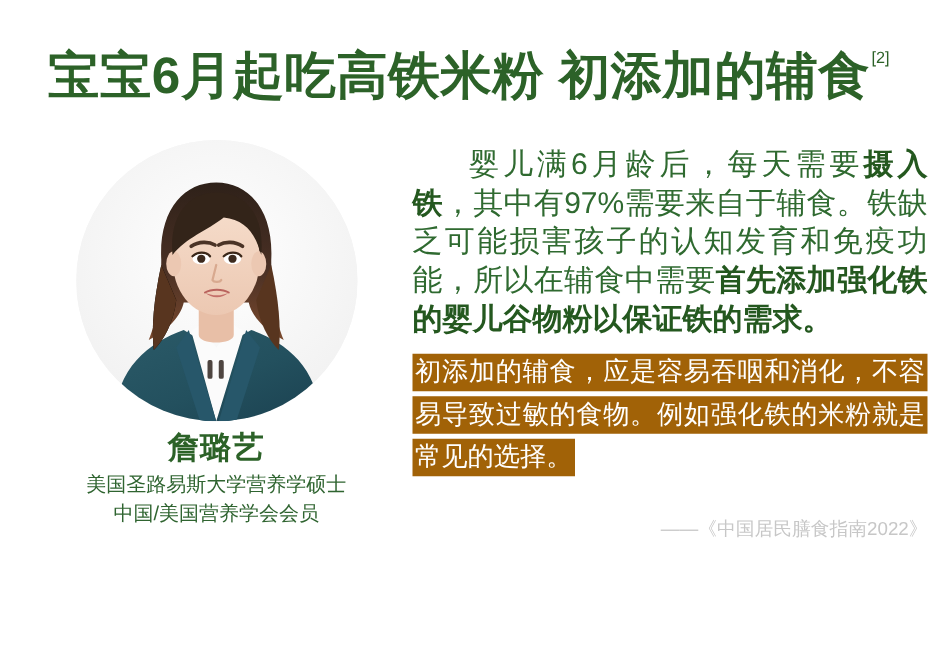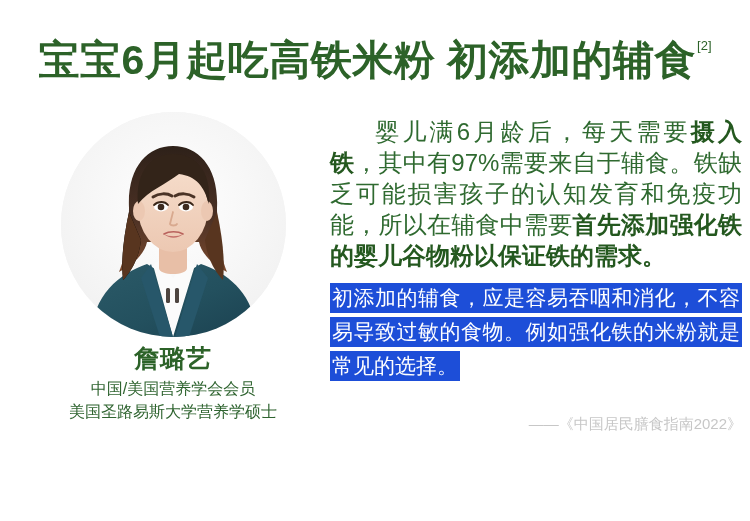--- a/index.html
+++ b/index.html
@@ -111,21 +111,21 @@
   .para b { font-weight: bold; color: #24581f; }
 
   .highlight-para {
     margin: 10px 0 0 0;
     font-size: 21px;
     line-height: 34px;
     text-align: justify;
     text-justify: inter-ideograph;
   }
   .highlight-para .hl {
-    background: #1d4ed8;
+    background: #a16207;
     color: #ffffff;
     padding: 3px 2px 4px 2px;
     box-decoration-break: clone;
     -webkit-box-decoration-break: clone;
   }
 
   
   .cite-block {
     position: absolute;
     left: 300px;
@@ -217,22 +217,22 @@
           <path d="M68 100 C62 128 60 150 62 168 C70 160 78 146 80 128 Z" fill="#5a3venue"></path>
           <path d="M68 100 C62 128 60 150 62 168 C70 160 78 146 80 128 Z" fill="#58351f"></path>
           <path d="M156 100 C162 128 164 150 162 168 C154 160 146 146 144 128 Z" fill="#58351f"></path>
         </svg>
       </div>
     </div>
 
     <div class="person-name">詹璐艺</div>
 
     <div class="cred-list">
+      <div class="cred-line">美国圣路易斯大学营养学硕士</div>
       <div class="cred-line">中国/美国营养学会会员</div>
-      <div class="cred-line">美国圣路易斯大学营养学硕士</div>
     </div>
   </div>
 
   <div class="right-col">
     <p class="para"><span class="indent"></span><span>婴儿满6月龄后，每天需要</span><b>摄入铁</b><span>，其中有97%需要来自于辅食。铁缺乏可能损害孩子的认知发育和免疫功能，所以在辅食中需要</span><b>首先添加强化铁的婴儿谷物粉以保证铁的需求。</b></p>
 
     <p class="highlight-para"><span class="hl">初添加的辅食，应是容易吞咽和消化，不容易导致过敏的食物。例如强化铁的米粉就是常见的选择。</span></p>
   </div>
 
   <div class="cite-block">

